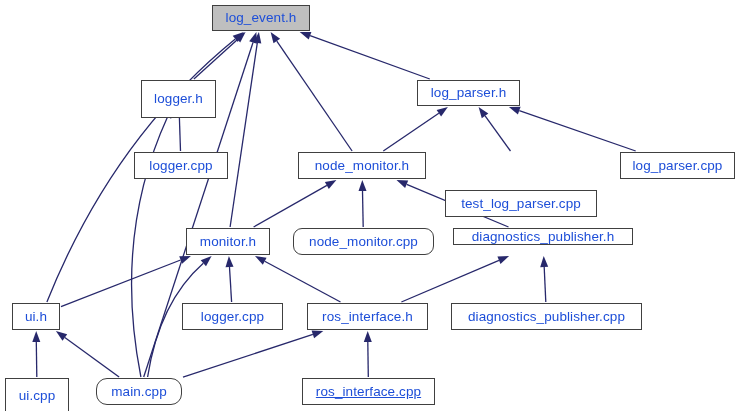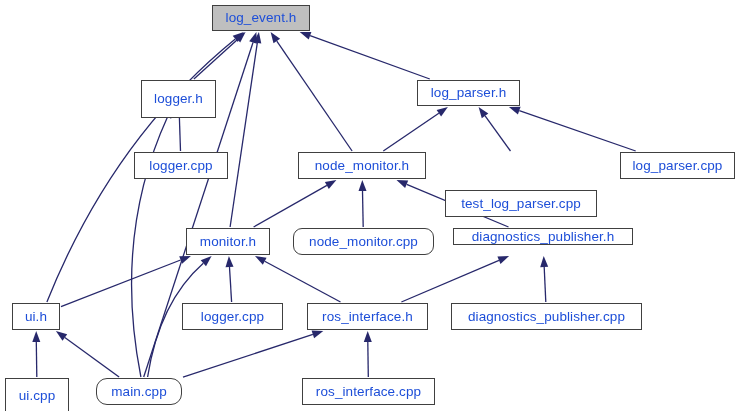--- a/index.html
+++ b/index.html
@@ -145,17 +145,17 @@
       </div>
       <div class="node-box" style="left: 451px; top: 303px; width: 191px; height: 27px;">
         <span>diagnostics_publisher.cpp</span>
       </div>
       <div class="node-box" style="left: 5px; top: 378px; width: 64px; height: 35px;">
         <span>ui.cpp</span>
       </div>
       <div class="node-box" style="left: 96px; top: 378px; width: 86px; height: 27px; border-radius: 11px;">
         <span>main.cpp</span>
       </div>
-      <div class="node-box" style="left: 302px; top: 378px; width: 133px; height: 27px;">
+      <div class="node-box" style="left: 302px; top: 378px; width: 133px; height: 27px; text-decoration: underline;">
         <span>ros_interface.cpp</span>
       </div>
     </div>
 </div>
 
 </body></html>

